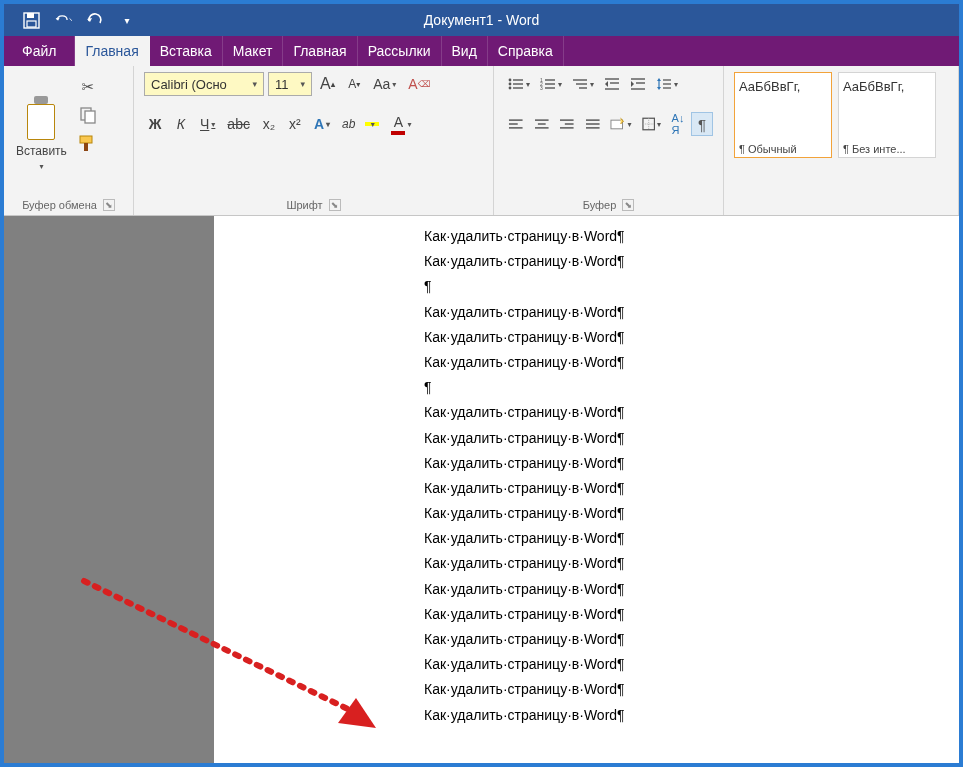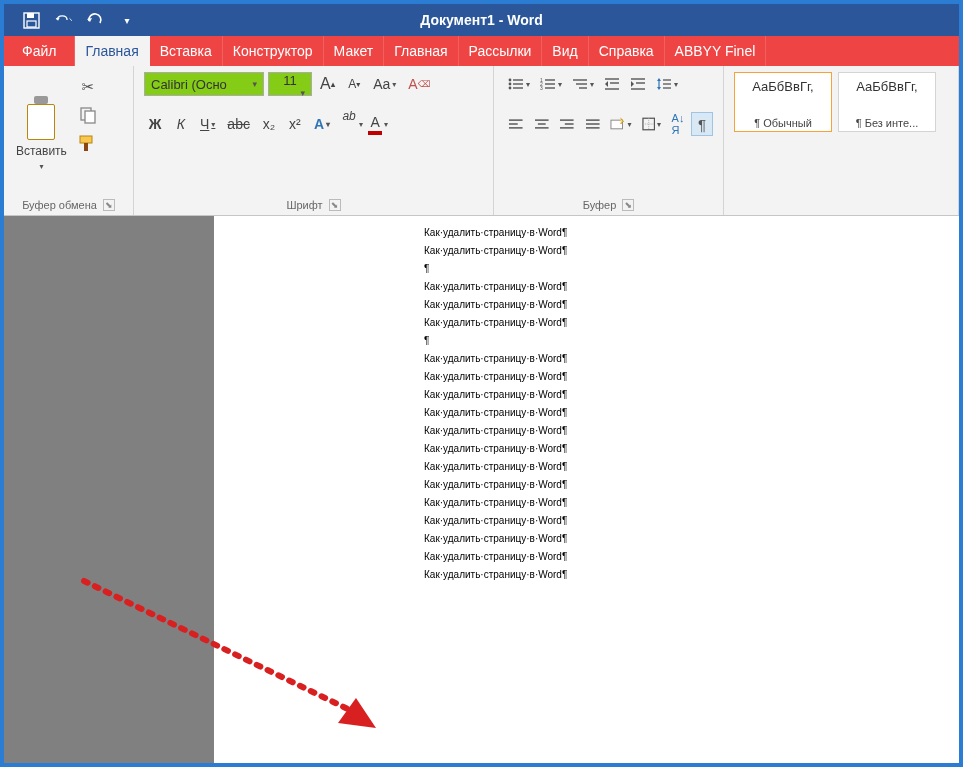--- a/index.html
+++ b/index.html
@@ -1,58 +1,58 @@
 <!DOCTYPE html>
 <html><head>
 <meta charset="utf-8">
 <style>
 *{box-sizing:border-box;margin:0;padding:0;font-family:"Segoe UI",Tahoma,sans-serif;}
 body{background:#fff;width:963px;height:767px;overflow:hidden;border:4px solid #2b7cd3;}
 .titlebar{background:#2b579a;height:32px;display:flex;align-items:center;color:#fff;position:relative;}
 .qat{display:flex;align-items:center;gap:14px;padding-left:18px;}
 .qat .ico{width:18px;height:18px;display:flex;align-items:center;justify-content:center;}
-.title{position:absolute;left:50%;transform:translateX(-50%);font-size:14px;color:#fff;font-weight:bold;}
-.ribbon-tabs{background:#ef4444;height:30px;display:flex;align-items:stretch;color:#fff;font-size:14px;}
+.title{position:absolute;left:50%;transform:translateX(-50%);font-size:14px;color:#fff;}
+.ribbon-tabs{background:#701a75;height:30px;display:flex;align-items:stretch;color:#fff;font-size:14px;}
 .ribbon-tabs .tab{padding:0 10px;display:flex;align-items:center;cursor:pointer;border-right:1px solid rgba(255,255,255,0.15);}
 .ribbon-tabs .tab.file{padding:0 18px;}
 .ribbon-tabs .tab.active{background:#f3f3f3;color:#2b579a;}
 .ribbon{background:#f3f3f3;height:150px;border-bottom:1px solid #c6c6c6;display:flex;}
 .group{border-right:1px solid #d4d4d4;padding:6px 10px 2px 10px;display:flex;flex-direction:column;justify-content:space-between;height:100%;}
 .group-label{font-size:11px;color:#666;text-align:center;padding:4px 0 2px 0;display:flex;justify-content:center;align-items:center;gap:6px;}
 .dlg{font-size:9px;color:#888;border:1px solid #bbb;width:12px;height:12px;display:inline-flex;align-items:center;justify-content:center;line-height:1;}
 .group-body{flex:1;display:flex;gap:6px;}
 .big-btn{display:flex;flex-direction:column;align-items:center;justify-content:center;gap:4px;font-size:12px;color:#444;padding:4px 2px;}
 .clipboard-icon{width:40px;height:44px;position:relative;}
 .clipboard-icon .board{position:absolute;width:28px;height:36px;background:#fff;border:1px solid #b8860b;bottom:0;left:6px;border-radius:2px;}
 .clipboard-icon .clip{position:absolute;width:14px;height:8px;background:#999;top:0;left:13px;border-radius:2px;}
 .mini-col{display:flex;flex-direction:column;gap:10px;padding-top:6px;}
 .mini-ico{width:26px;height:18px;display:flex;align-items:center;justify-content:center;color:#555;font-size:15px;}
 .font-group .row{display:flex;gap:4px;align-items:center;margin-bottom:10px;}
-.combo{background:#84cc16;border:1px solid #ababab;height:24px;font-size:13px;display:flex;align-items:center;padding:0 6px;color:#333;}
+.combo{background:#fef9c3;border:1px solid #ababab;height:24px;font-size:13px;display:flex;align-items:center;padding:0 6px;color:#333;}
 .combo .arr{margin-left:auto;font-size:9px;color:#555;}
 .font-name{width:120px;}
-.font-size{width:44px;flex-direction:column;}
+.font-size{width:44px;}
 .sq-btn{min-width:22px;height:24px;display:flex;align-items:center;justify-content:center;border:1px solid transparent;font-size:14px;color:#444;padding:0 3px;cursor:pointer;}
 .sq-btn .dd{font-size:8px;margin-left:2px;color:#555;}
 .bold{font-weight:bold;}
 .italic{font-style:italic;}
 .underline{text-decoration:underline;}
 .strike{text-decoration:line-through;}
 .txt-effect{color:#2e75b6;font-weight:bold;}
 .highlight-sw{width:14px;height:4px;background:#ffff00;display:block;}
 .fontcolor-sw{width:14px;height:4px;background:#c00000;display:block;}
 .para-group .row{display:flex;gap:2px;align-items:center;margin-bottom:10px;}
 .align-ico svg{width:16px;height:14px;}
-.style-box{background:#fff;border:1px solid #d4d4d4;padding:6px 4px 2px 4px;width:98px;height:60px;display:flex;flex-direction:column;align-items:center;justify-content:space-between;font-size:11px;color:#444;cursor:pointer;}
+.style-box{background:#fff;border:1px solid #d4d4d4;padding:6px 4px 2px 4px;width:98px;height:86px;display:flex;flex-direction:column;align-items:flex-start;justify-content:space-between;font-size:11px;color:#444;cursor:pointer;}
 .style-sample{font-size:13px;color:#333;}
 .styles-body{display:flex;gap:6px;}
 .doc-area{position:absolute;top:216px;left:4px;right:4px;bottom:4px;background:#808080;display:flex;}
 .gutter{width:210px;background:#808080;}
 .page{flex:1;background:#fff;position:relative;overflow:hidden;}
-.page-content{padding:8px 0 0 210px;font-family:Calibri,Arial,sans-serif;font-size:10px;color:#000;line-height:1.8;}
+.page-content{padding:8px 0 0 210px;font-family:Calibri,Arial,sans-serif;font-size:14px;color:#000;line-height:1.8;}
 .page-content p{white-space:nowrap;}
 .para-mark::after{content:"¶";}
 .arrow-annot{position:absolute;left:72px;bottom:20px;pointer-events:none;}
 svg{display:block;}
 </style>
 </head>
 <body>
 
 <div class="titlebar">
   <div class="qat">
@@ -78,27 +78,25 @@
     </span>
     <span class="ico" style="font-size:10px;color:#fff;">▾</span>
   </div>
   <div class="title">Документ1  -  Word</div>
 </div>
 
 <div class="ribbon-tabs">
   <div class="tab file">Файл</div>
   <div class="tab active">Главная</div>
   <div class="tab">Вставка</div>
-  <div class="tab">Конструктор</div>
   <div class="tab">Макет</div>
   <div class="tab">Главная</div>
   <div class="tab">Рассылки</div>
   <div class="tab">Вид</div>
   <div class="tab">Справка</div>
-  <div class="tab">ABBYY Finel</div>
 </div>
 
 <div class="ribbon">
 
   <div class="group" style="width:130px;">
     <div class="group-body">
       <div class="big-btn">
         <div class="clipboard-icon">
           <div class="clip"></div>
             <div class="board"></div>
@@ -151,21 +149,21 @@
         <div class="sq-btn bold">Ж</div>
         <div class="sq-btn italic">К</div>
         <div class="sq-btn underline">
             <span>Ч</span>
             <span class="dd">▾</span>
           </div>
         <div class="sq-btn strike">abc</div>
         <div class="sq-btn">x₂</div>
         <div class="sq-btn">x²</div>
         <div class="sq-btn txt-effect">A<span class="dd">▾</span></div>
-        <div class="sq-btn" style="flex-direction:column;gap:16px;">
+        <div class="sq-btn" style="flex-direction:row;gap:10px;">
             <span style="font-size:12px;font-style:italic;">ab</span>
             <span class="highlight-sw"></span>
             <span class="dd" style="position:absolute;margin-left:24px;">▾</span>
           </div>
         <div class="sq-btn" style="flex-direction:column;gap:1px;">
             <span style="font-size:14px;">A</span>
             <span class="fontcolor-sw"></span>
             <span class="dd" style="position:absolute;margin-left:22px;">▾</span>
           </div>
       </div>

